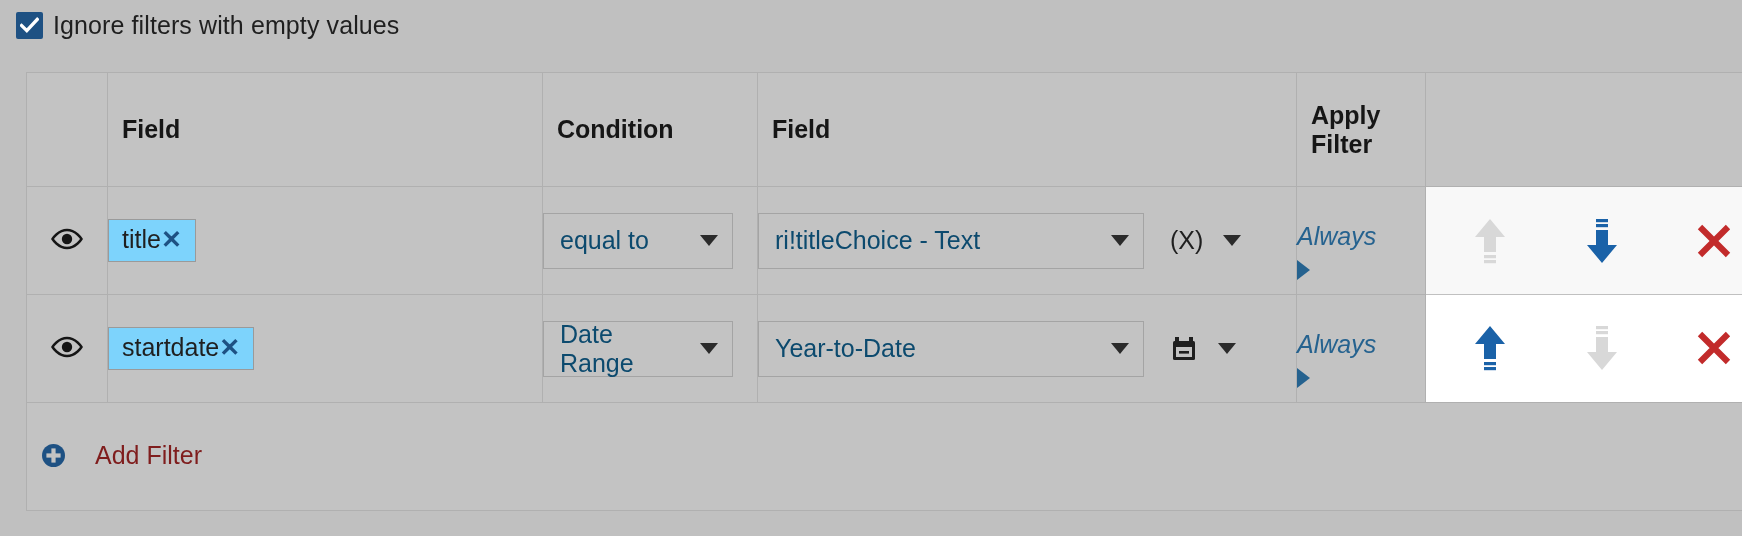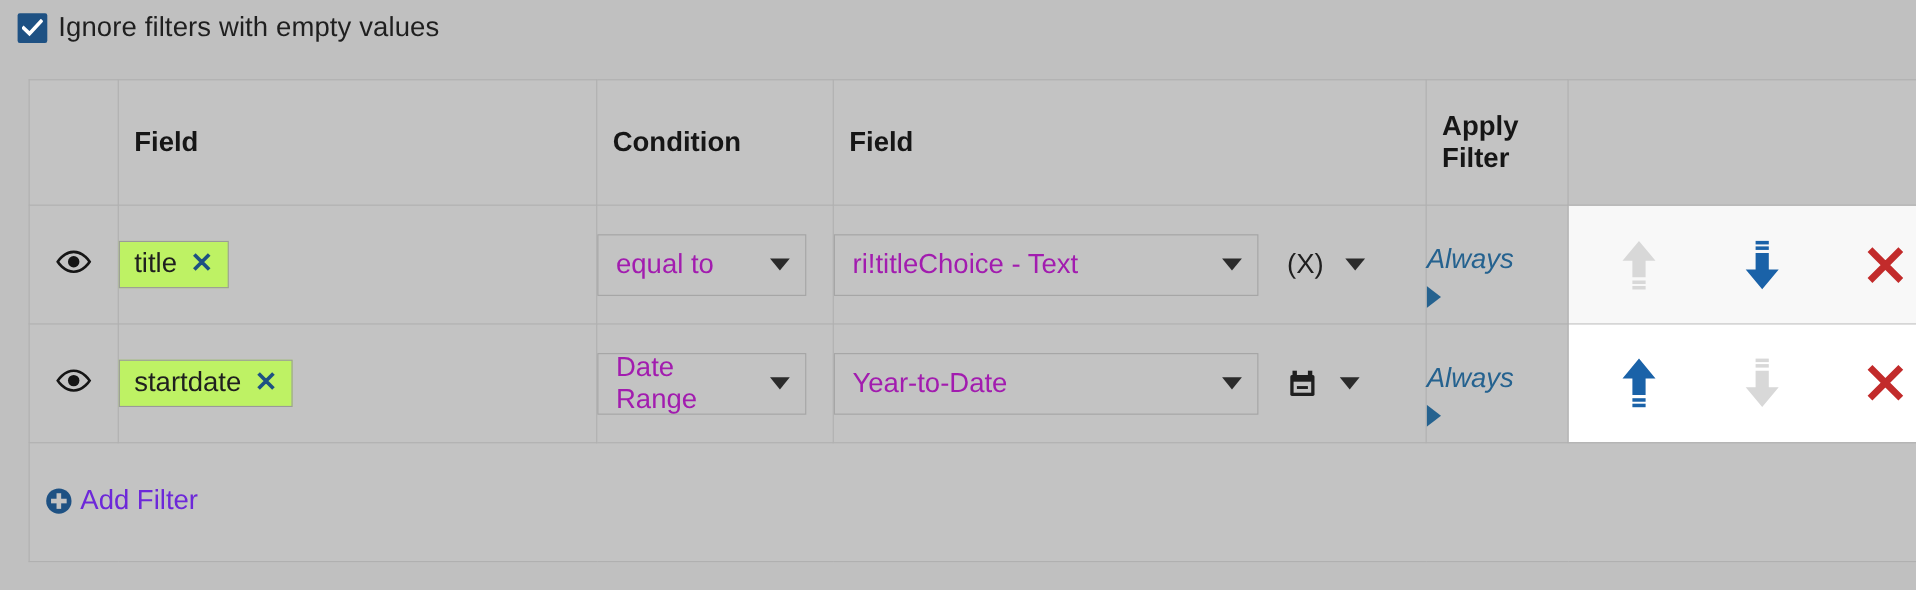--- a/index.html
+++ b/index.html
@@ -78,22 +78,22 @@
 
   
   .eye-cell { text-align: center; }
   .eye-ico { display: inline-block; line-height: 0; }
 
   
   .field-cell { padding-left: 14px; }
   .chip {
     display: inline-flex;
     align-items: flex-end;
-    gap: 12px;
-    background: #bef264;
+    gap: 0;
+    background: #7dd3fc;
     border: 1px solid #9a9a9a;
     padding: 7px 13px 9px 13px;
     font-size: 25px;
     color: #1f1f1f;
     line-height: 1;
   }
   .chip-x {
     color: #1e5183;
     font-weight: bold;
     font-size: 25px;
@@ -107,21 +107,21 @@
   .sel {
     box-sizing: border-box;
     display: flex;
     align-items: center;
     justify-content: space-between;
     background: #c3c3c3;
     border: 1px solid #a4a4a4;
     height: 56px;
     padding: 0 14px 0 16px;
     font-size: 25px;
-    color: #a21caf;
+    color: #0c4a6e;
     cursor: pointer;
   }
   .sel.cond { width: 190px; }
   .sel.val  { width: 386px; }
   .caret {
     width: 0; height: 0;
     border-left: 9px solid transparent;
     border-right: 9px solid transparent;
     border-top: 11px solid #2b2b2b;
     flex: 0 0 auto;
@@ -191,22 +191,22 @@
 
   
   .add-row td {
     height: 64px;
     background: #c3c3c3;
     padding-left: 14px;
   }
   .add-link {
     display: inline-flex;
     align-items: center;
-    gap: 7px;
-    color: #6d28d9;
+    gap: 29px;
+    color: #7f1d1d;
     font-size: 25px;
     cursor: pointer;
     justify-content: flex-end;
   }
   .plus-ico { line-height: 0; }
 </style>
 </head>
 <body>
 
 <div class="checkbox-row">

